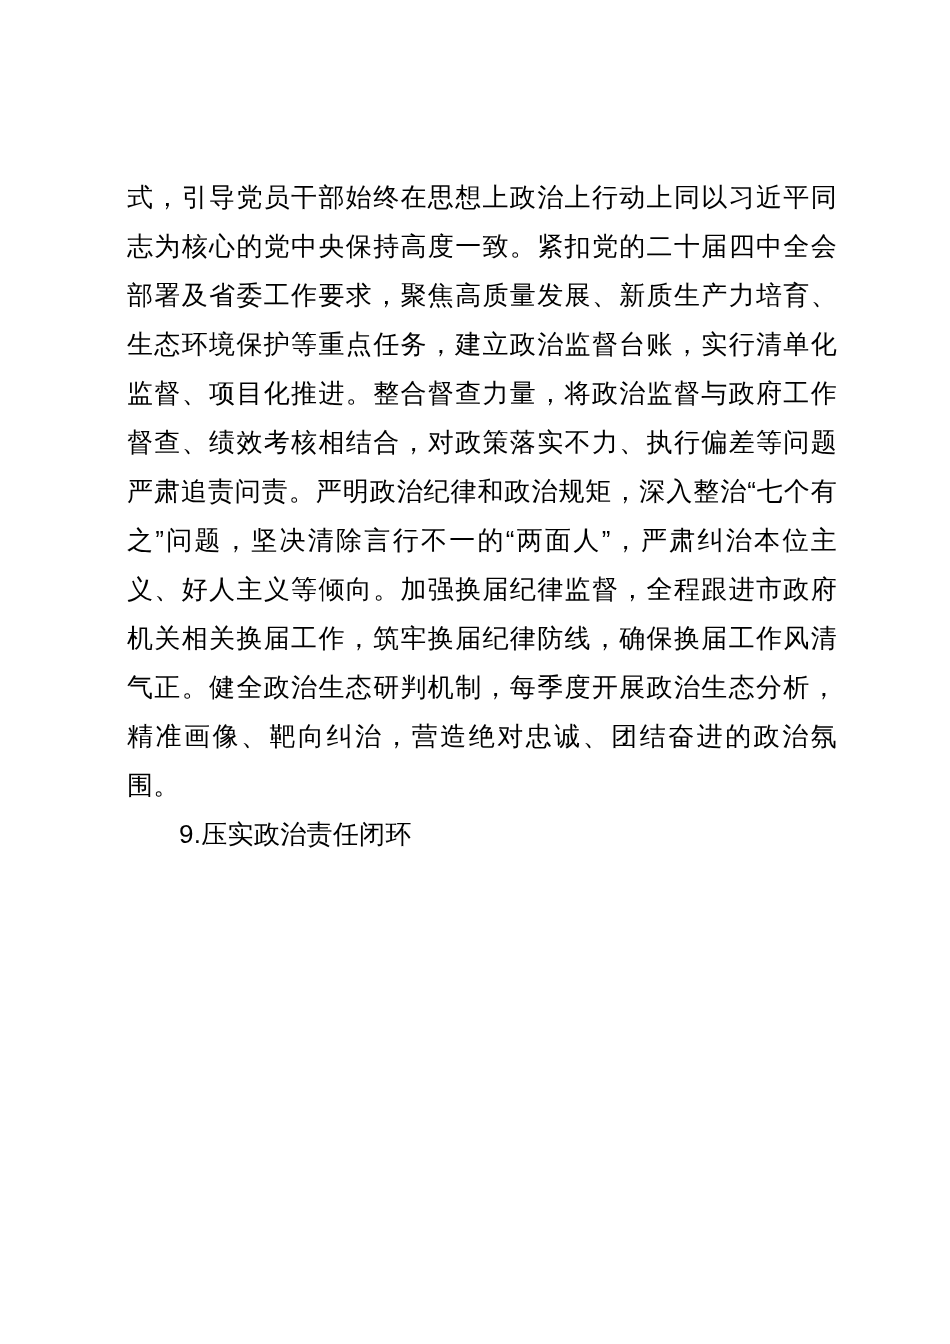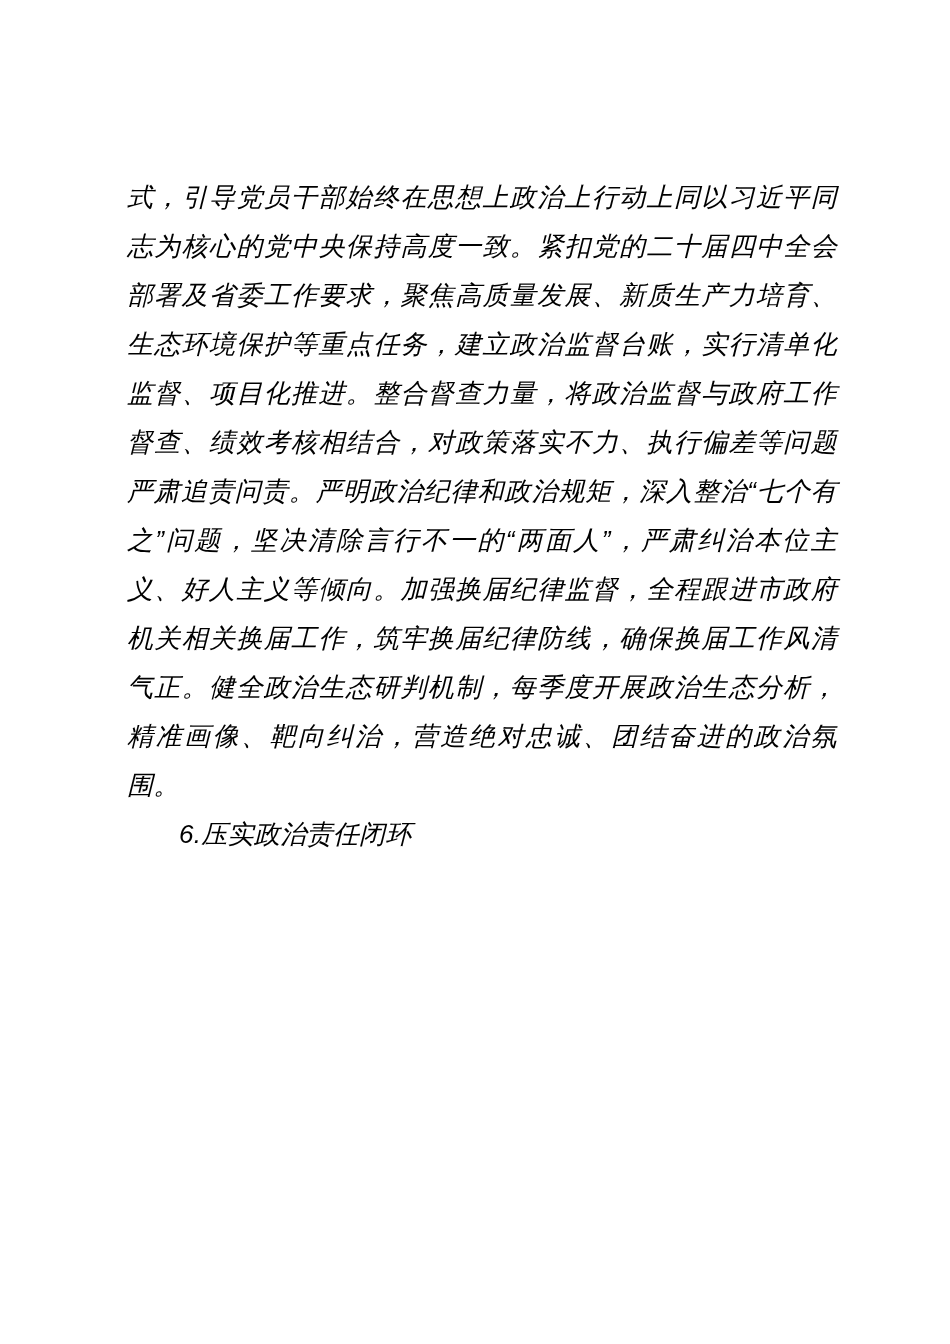--- a/index.html
+++ b/index.html
@@ -21,21 +21,20 @@
       box-sizing: border-box;
       padding: 173px 113px 0 127px;
     }
     .doc-body {
       width: 710px;
       color: #000000;
       font-size: 26px;
       line-height: 49px;
       text-align: justify;
       letter-spacing: 0.3px;
-      font-style: italic;
     }
     .para {
       margin: 0;
       text-align: justify;
       word-break: normal;
       overflow-wrap: break-word;
     }
     .para.indent {
       text-indent: 2em;
     }
@@ -47,15 +46,15 @@
       text-indent: 2em;
       text-align: left;
     }
   </style>
 </head>
 <body>
 
 <div class="page">
   <div class="doc-body">
     <p class="para">式，引导党员干部始终在思想上政治上行动上同以习近平同志为核心的党中央保持高度一致。紧扣党的二十届四中全会部署及省委工作要求，聚焦高质量发展、新质生产力培育、生态环境保护等重点任务，建立政治监督台账，实行清单化监督、项目化推进。整合督查力量，将政治监督与政府工作督查、绩效考核相结合，对政策落实不力、执行偏差等问题严肃追责问责。严明政治纪律和政治规矩，深入整治“七个有之”问题，坚决清除言行不一的“两面人”，严肃纠治本位主义、好人主义等倾向。加强换届纪律监督，全程跟进市政府机关相关换届工作，筑牢换届纪律防线，确保换届工作风清气正。健全政治生态研判机制，每季度开展政治生态分析，精准画像、靶向纠治，营造绝对忠诚、团结奋进的政治氛围。</p>
-    <h3 class="heading">6.压实政治责任闭环</h3>
+    <h3 class="heading">9.压实政治责任闭环</h3>
   </div>
 </div>
 
 </body></html>

